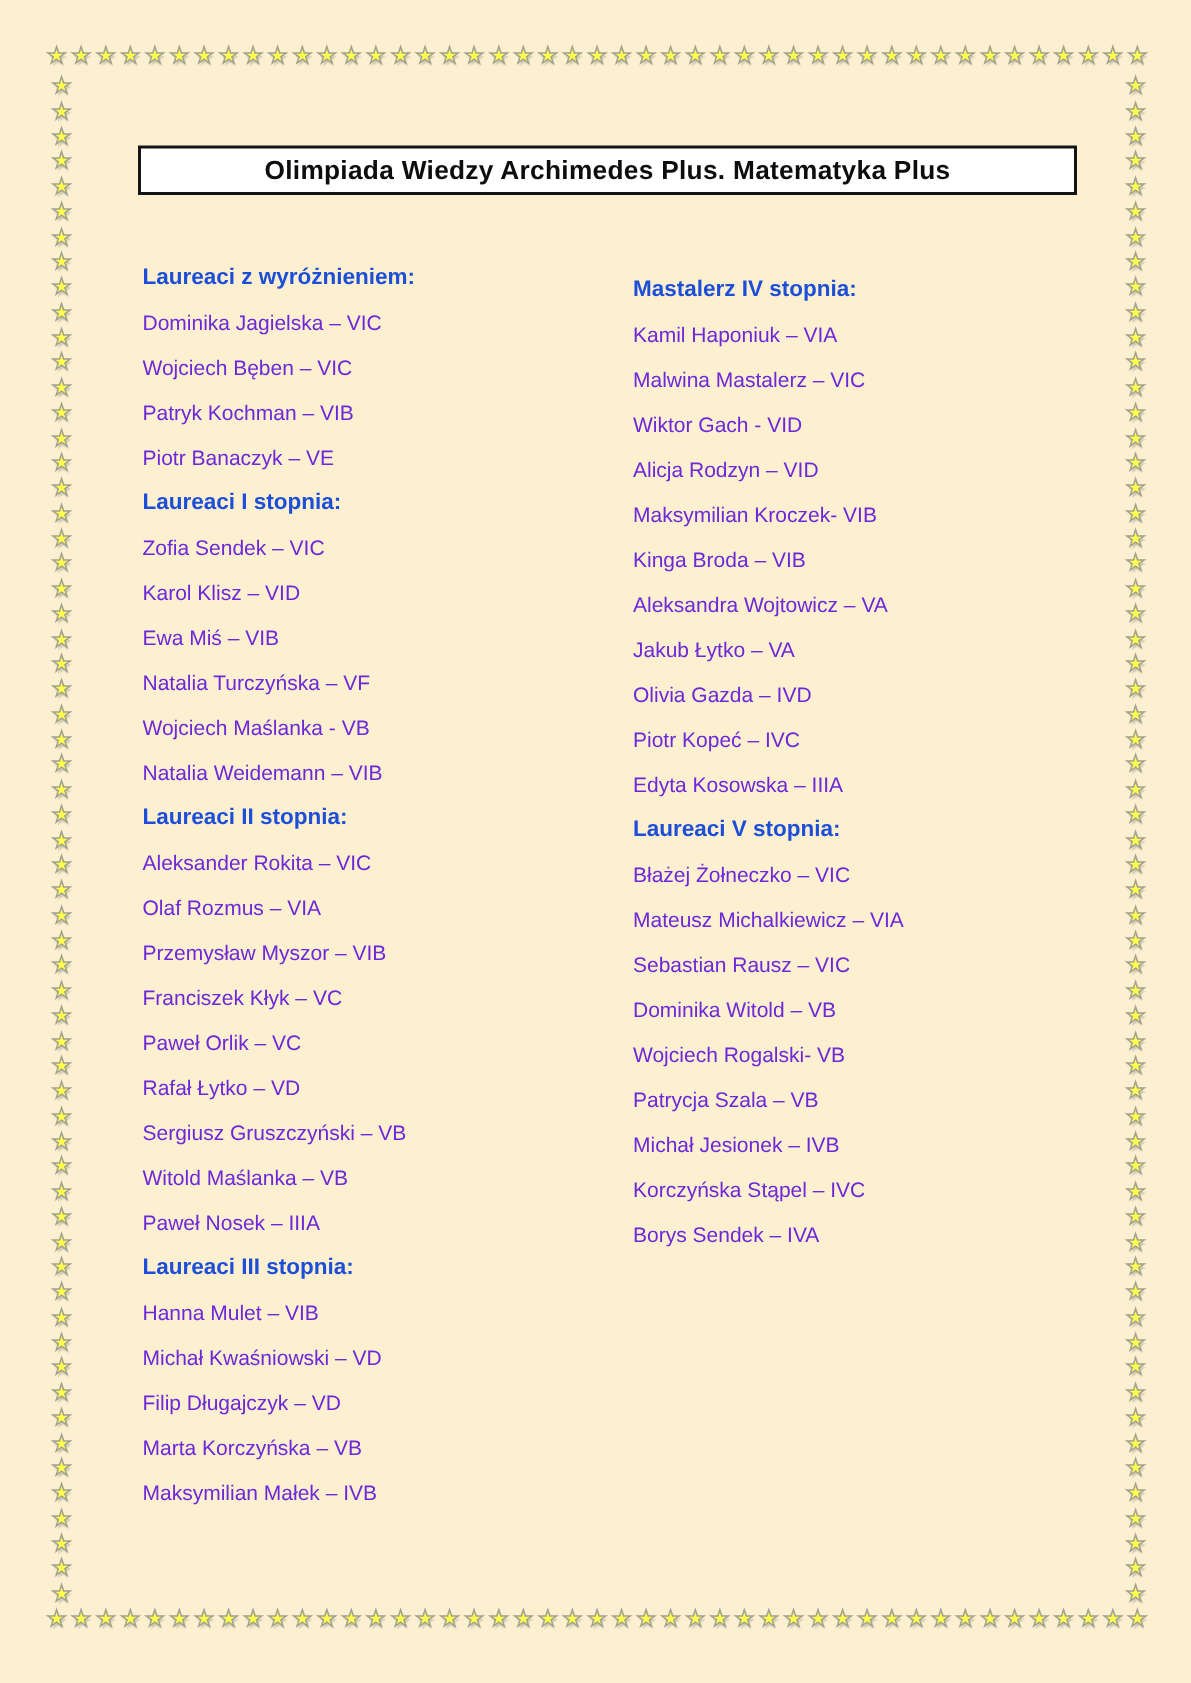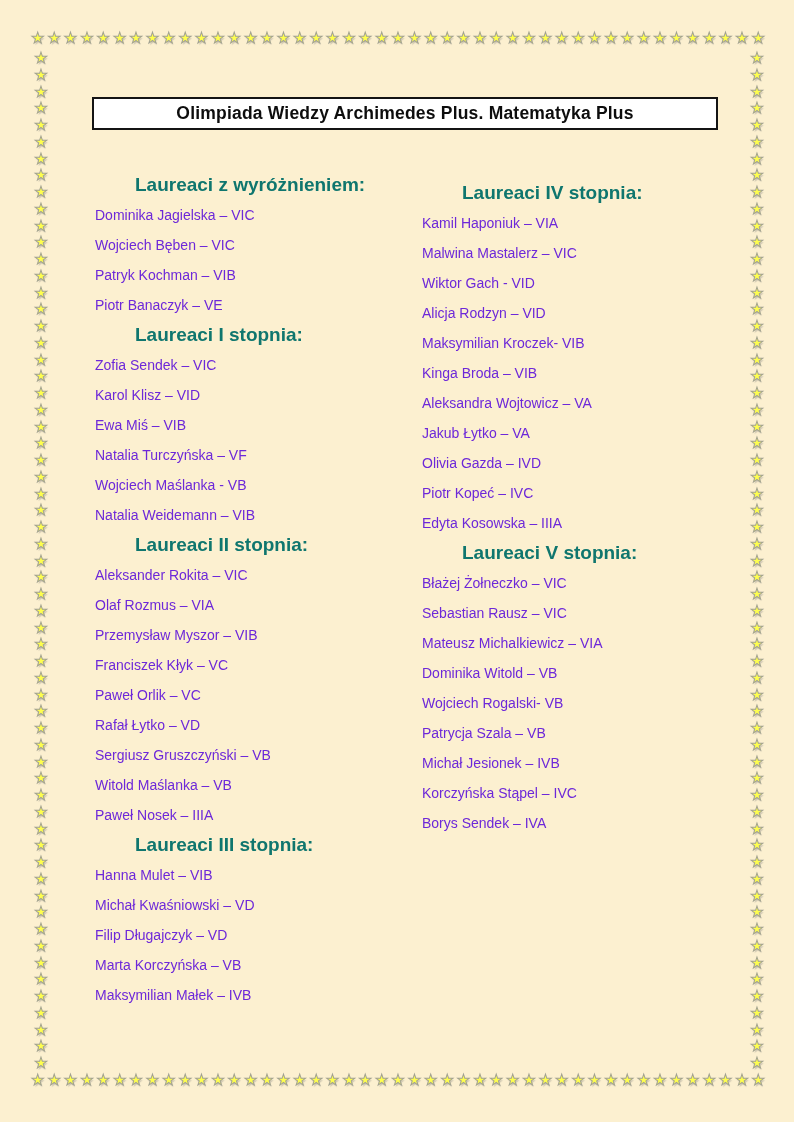--- a/index.html
+++ b/index.html
@@ -66,25 +66,24 @@
   
   .col {
     position: absolute;
     width: 320px;
   }
   .col-left  { left: 95px;  top: 170px; }
   .col-right { left: 422px; top: 178px; }
   .section-heading {
     height: 30px;
     line-height: 30px;
-    font-size: 19px;
+    font-size: 15px;
     font-weight: bold;
-    color: #0f766e;
+    color: #1d4ed8;
     white-space: nowrap;
-    margin-left: 40px;
   }
   .laureate-line {
     height: 30px;
     line-height: 30px;
     font-size: 14px;
     color: #6d28d9;
     white-space: nowrap;
   }
 </style>
 </head>
@@ -341,36 +340,36 @@
       <div class="laureate-line">Witold Maślanka – VB</div>
       <div class="laureate-line">Paweł Nosek – IIIA</div>
       <div class="section-heading">Laureaci III stopnia:</div>
       <div class="laureate-line">Hanna Mulet – VIB</div>
       <div class="laureate-line">Michał Kwaśniowski – VD</div>
       <div class="laureate-line">Filip Długajczyk – VD</div>
       <div class="laureate-line">Marta Korczyńska – VB</div>
       <div class="laureate-line">Maksymilian Małek – IVB</div>
     </div>
   <div class="col col-right">
-      <div class="section-heading">Laureaci IV stopnia:</div>
+      <div class="section-heading">Mastalerz IV stopnia:</div>
       <div class="laureate-line">Kamil Haponiuk – VIA</div>
       <div class="laureate-line">Malwina Mastalerz – VIC</div>
       <div class="laureate-line">Wiktor Gach - VID</div>
       <div class="laureate-line">Alicja Rodzyn – VID</div>
       <div class="laureate-line">Maksymilian Kroczek- VIB</div>
       <div class="laureate-line">Kinga Broda – VIB</div>
       <div class="laureate-line">Aleksandra Wojtowicz – VA</div>
       <div class="laureate-line">Jakub Łytko – VA</div>
       <div class="laureate-line">Olivia Gazda – IVD</div>
       <div class="laureate-line">Piotr Kopeć – IVC</div>
       <div class="laureate-line">Edyta Kosowska – IIIA</div>
       <div class="section-heading">Laureaci V stopnia:</div>
       <div class="laureate-line">Błażej Żołneczko – VIC</div>
+      <div class="laureate-line">Mateusz Michalkiewicz – VIA</div>
       <div class="laureate-line">Sebastian Rausz – VIC</div>
-      <div class="laureate-line">Mateusz Michalkiewicz – VIA</div>
       <div class="laureate-line">Dominika Witold – VB</div>
       <div class="laureate-line">Wojciech Rogalski- VB</div>
       <div class="laureate-line">Patrycja Szala – VB</div>
       <div class="laureate-line">Michał Jesionek – IVB</div>
       <div class="laureate-line">Korczyńska Stąpel – IVC</div>
       <div class="laureate-line">Borys Sendek – IVA</div>
     </div>
 
 </div>
 

